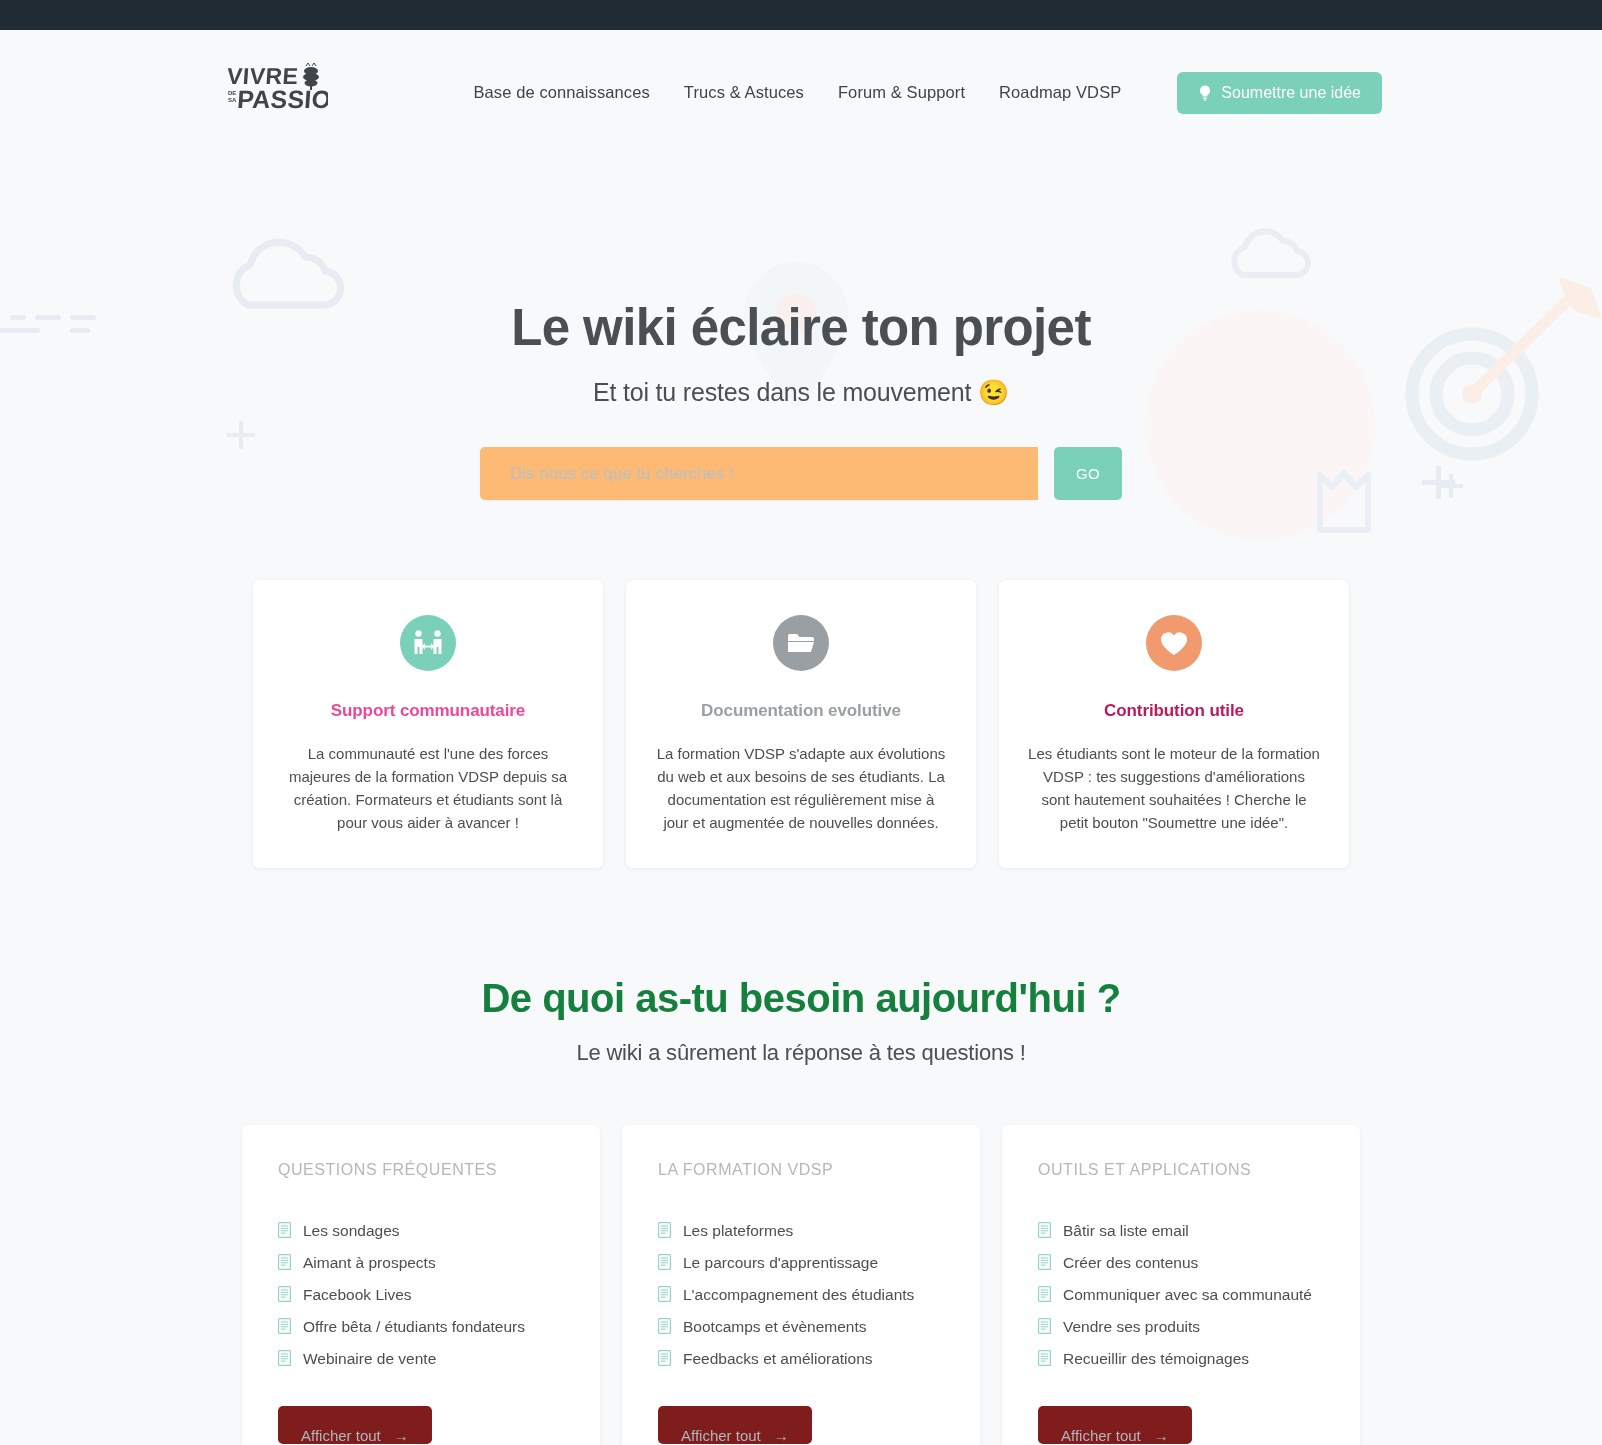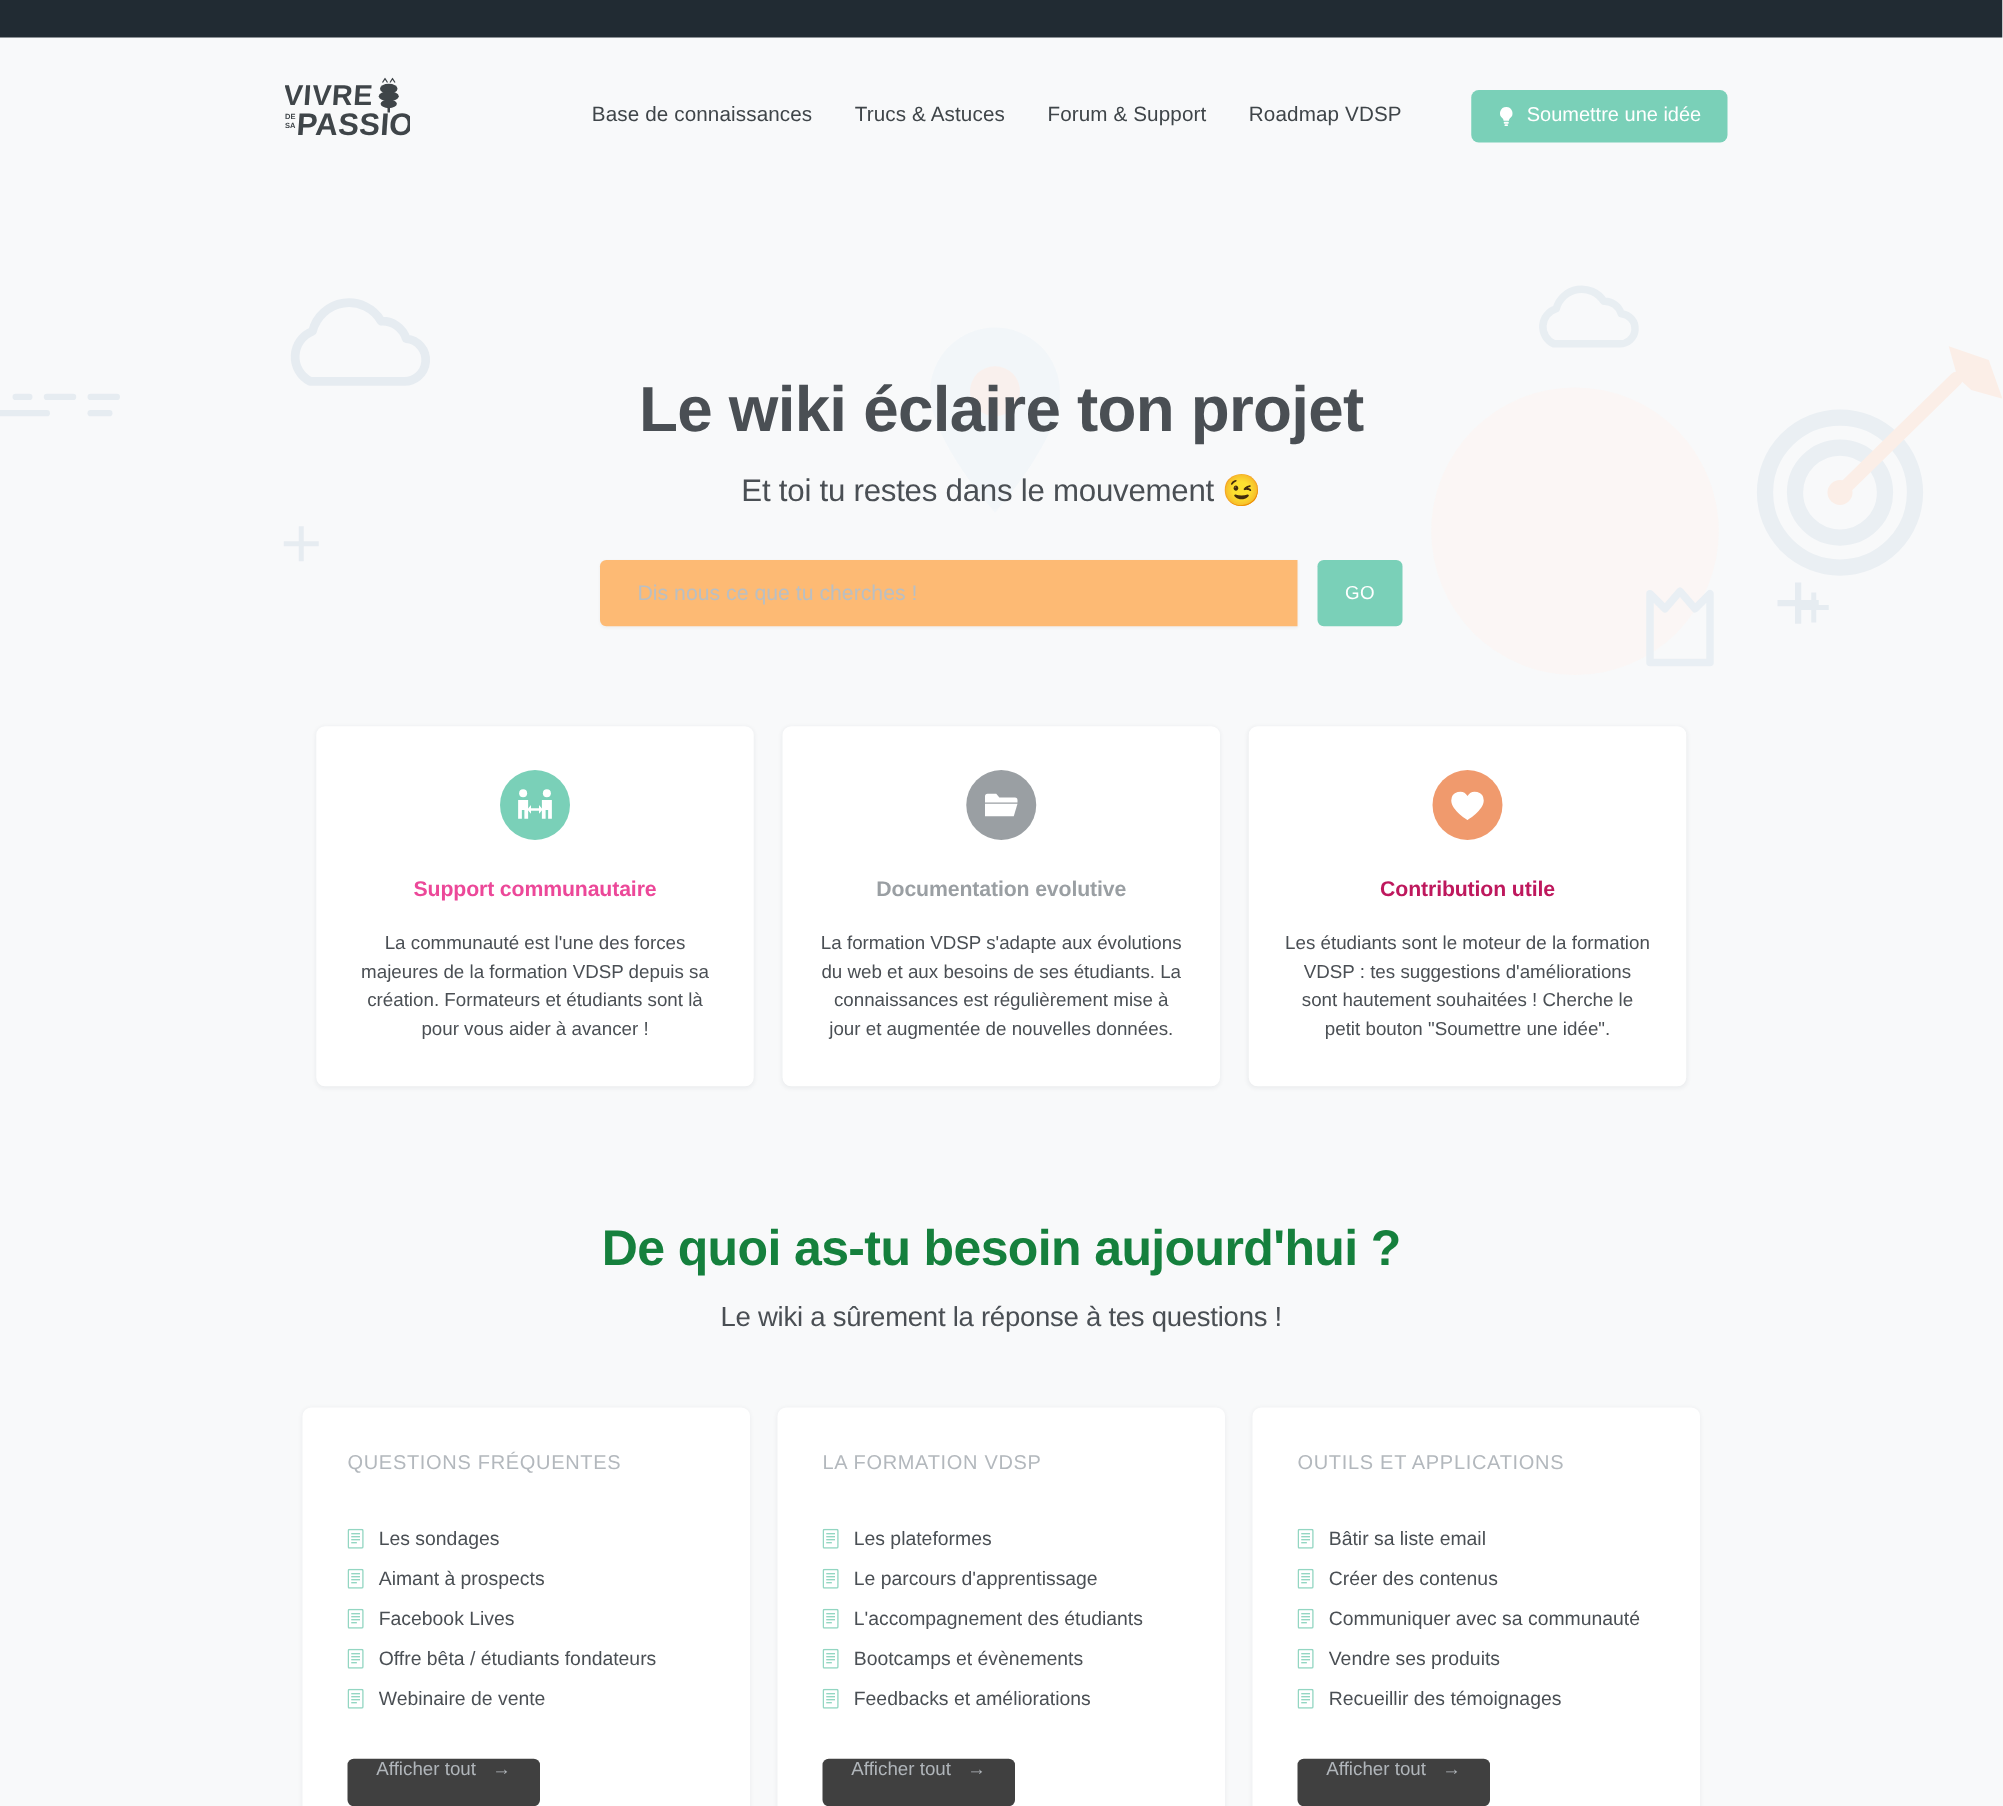--- a/index.html
+++ b/index.html
@@ -238,30 +238,30 @@
     margin-bottom: 14px;
     font-size: 15.5px;
     color: #4a4f54;
     cursor: pointer;
   }
   .cat-item:last-child { margin-bottom: 0; }
   .doc-icon { flex: 0 0 auto; display:flex; }
 
   .showall-btn {
     margin-top: 38px;
-    background: #404040;
+    background: #7f1d1d;
     border: none;
     border-radius: 5px;
     height: 38px;
     padding: 0 23px;
     color: #b0b5ba;
     font-size: 15px;
     font-family: "Liberation Sans", sans-serif;
     display: inline-flex;
-    align-items: flex-start;
+    align-items: flex-end;
     gap: 13px;
     cursor: pointer;
   }
 </style>
 </head>
 <body>
 
 <div class="decor">
   <svg width="1602" height="1445" viewBox="0 0 1602 1445" xmlns="http://www.w3.org/2000/svg">
 
@@ -375,21 +375,21 @@
   </div>
 
   <div class="feature-card">
     <div class="feature-icon" style="background:#9a9fa3">
       <svg width="28" height="22" viewBox="0 0 28 22" xmlns="http://www.w3.org/2000/svg">
         <path d="M1 4a2 2 0 0 1 2-2h7l2.5 3H25a2 2 0 0 1 2 2v2H1z" fill="#fff"></path>
         <path d="M1 10h26l-3 10H1z" fill="#fff"></path>
       </svg>
     </div>
     <div class="feature-title" style="color:#9a9fa3">Documentation evolutive</div>
-    <div class="feature-text">La formation VDSP s'adapte aux évolutions du web et aux besoins de ses étudiants. La connaissances est régulièrement mise à jour et augmentée de nouvelles données.</div>
+    <div class="feature-text">La formation VDSP s'adapte aux évolutions du web et aux besoins de ses étudiants. La documentation est régulièrement mise à jour et augmentée de nouvelles données.</div>
   </div>
 
   <div class="feature-card">
     <div class="feature-icon" style="background:#f09a6d">
       <svg width="28" height="25" viewBox="0 0 28 25" xmlns="http://www.w3.org/2000/svg">
         <path d="M14 24S1 16.2 1 8.4A7 7 0 0 1 14 4.8 7 7 0 0 1 27 8.4C27 16.2 14 24 14 24z" fill="#fff"></path>
       </svg>
     </div>
     <div class="feature-title" style="color:#be185d">Contribution utile</div>
     <div class="feature-text">Les étudiants sont le moteur de la formation VDSP : tes suggestions d'améliorations sont hautement souhaitées ! Cherche le petit bouton "Soumettre une idée".</div>

